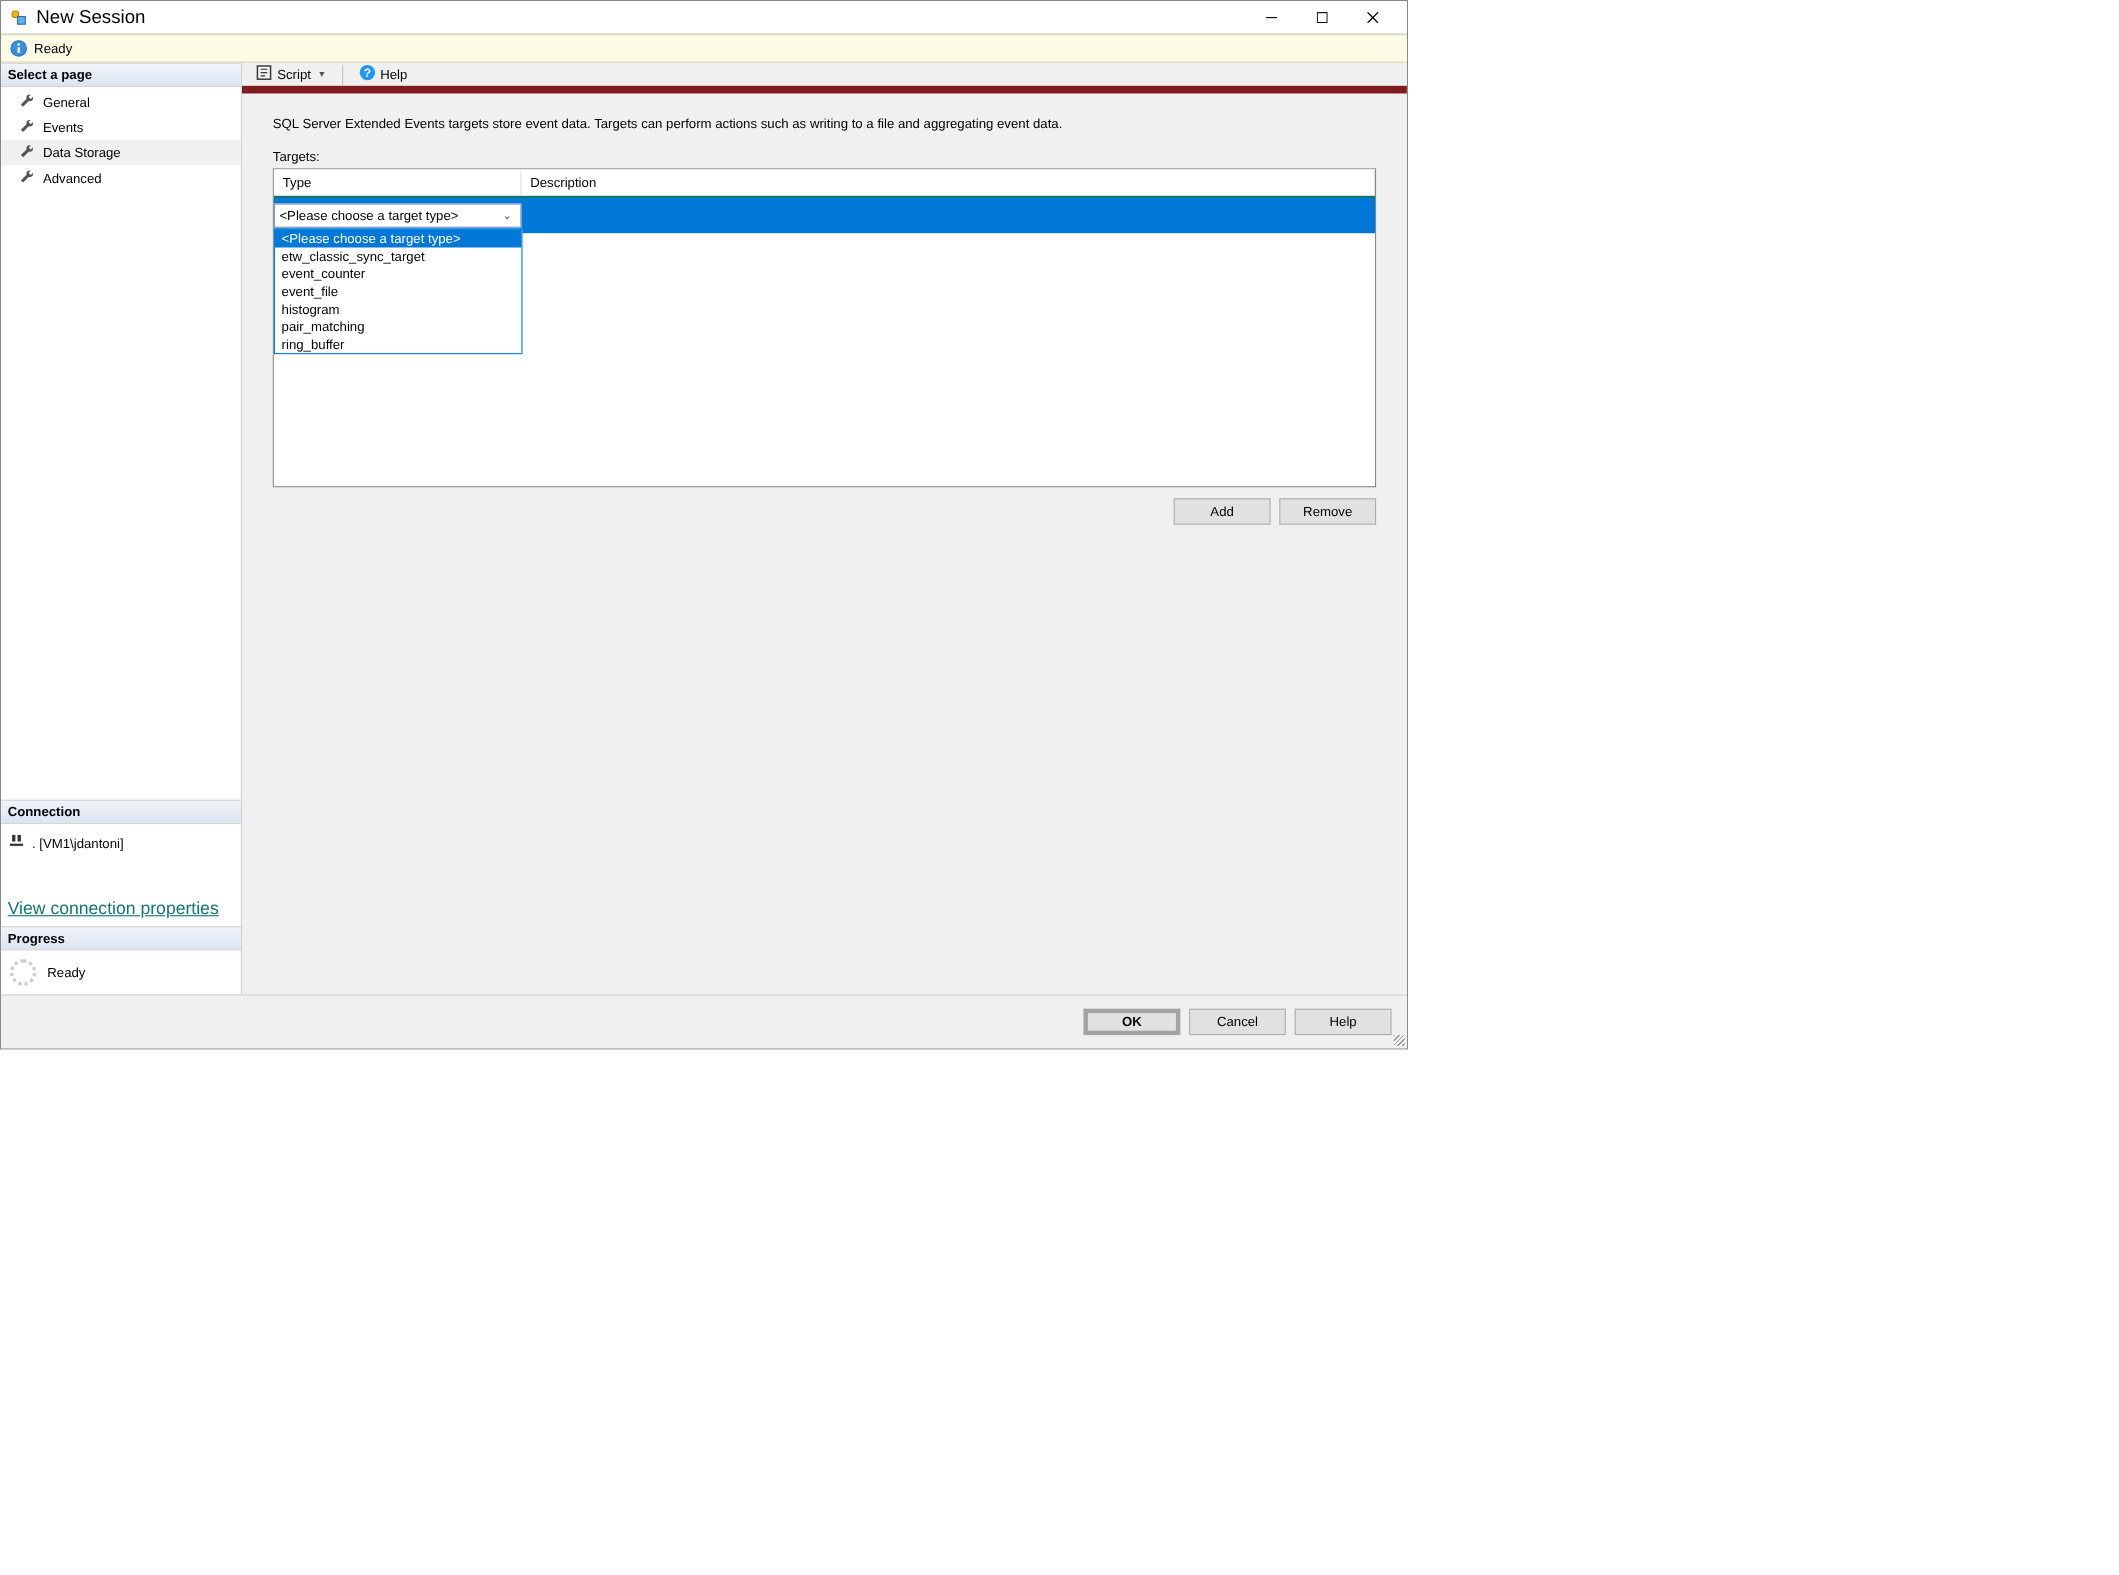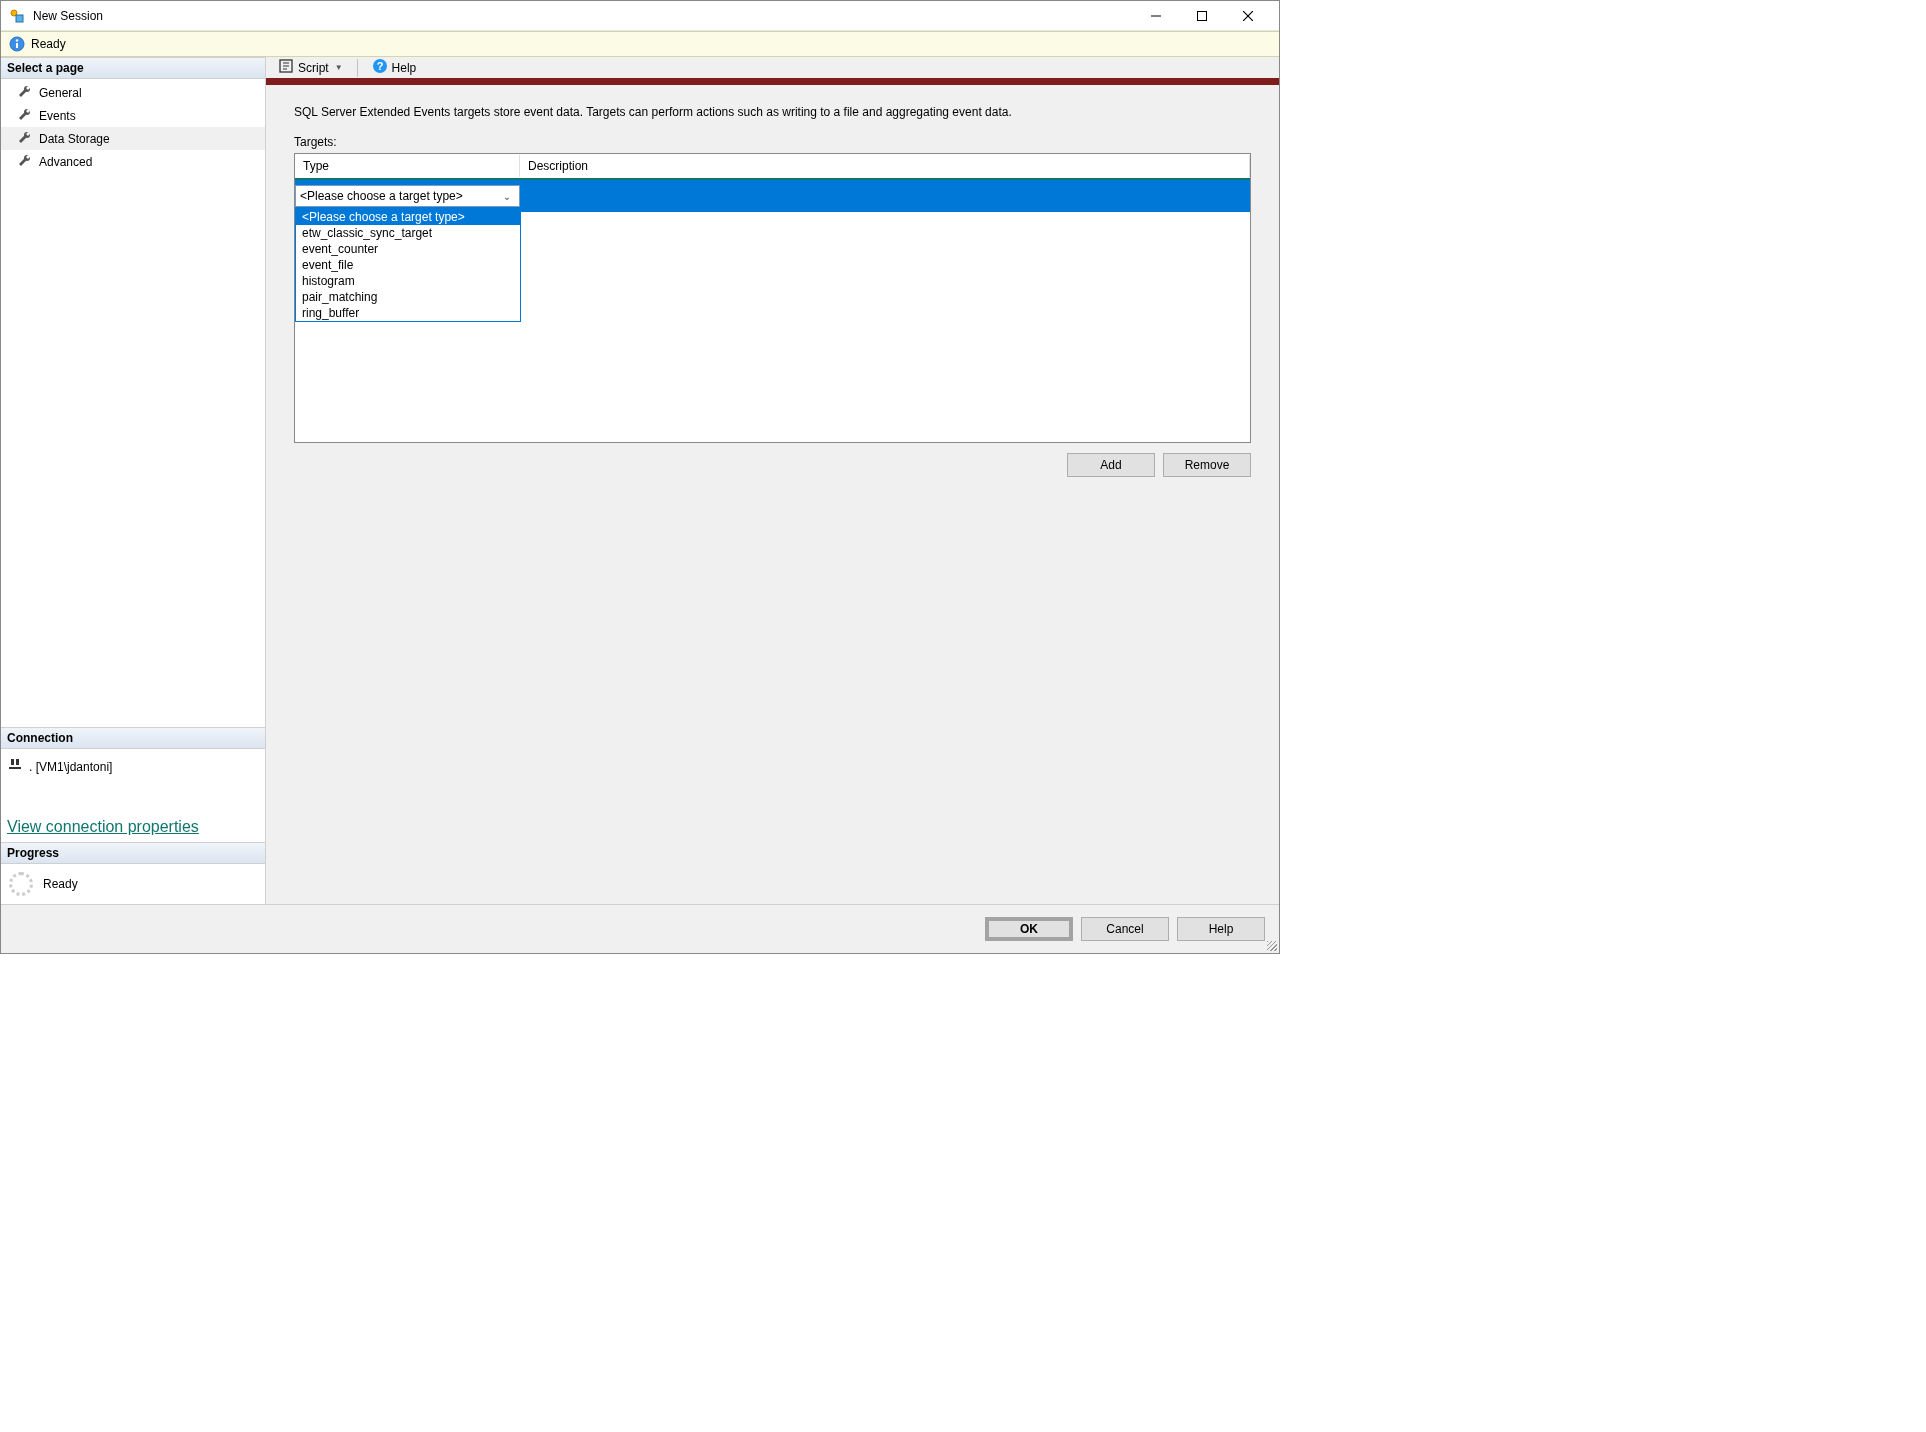--- a/index.html
+++ b/index.html
@@ -1,26 +1,26 @@
 <!DOCTYPE html>
 <html><head>
 <meta charset="utf-8">
 <style>
   * { box-sizing: border-box; margin: 0; padding: 0; }
   body { font-family: "Segoe UI", Tahoma, sans-serif; font-size: 12px; background: #fff; color: #000; }
   .window { width: 1280px; height: 954px; border: 1px solid #888; display: flex; flex-direction: column; position: relative; }
   .titlebar { height: 30px; display: flex; align-items: center; padding: 0 8px; background: #fff; border-bottom: 1px solid #e5e5e5; }
   .titlebar .app-icon { width: 16px; height: 16px; margin-right: 8px; display: flex; align-items: center; justify-content: center; }
-  .titlebar .title { flex: 1; font-size: 12px; }
+  .titlebar .title { flex: 1; font-size: 17px; }
   .win-controls { display: flex; gap: 0; }
   .win-btn { width: 46px; height: 30px; display: flex; align-items: center; justify-content: center; background: transparent; border: none; cursor: pointer; }
   .status-bar { background: #fcfce6; border-top: 1px solid #d4d4b0; border-bottom: 1px solid #d4d4b0; padding: 4px 8px; display: flex; align-items: center; gap: 6px; }
   .status-icon { width: 16px; height: 16px; }
   .content-area { flex: 1; display: flex; overflow: hidden; }
-  .sidebar { width: 265px; border-right: 1px solid #d0d0d0; display: flex; flex-direction: column; background: #fff; }
+  .sidebar { width: 219px; border-right: 1px solid #d0d0d0; display: flex; flex-direction: column; background: #fff; }
   .sidebar-section-header { background: linear-gradient(to bottom, #f0f4fa, #dbe5f1); padding: 3px 6px; font-weight: bold; font-size: 12px; border-bottom: 1px solid #d0d0d0; border-top: 1px solid #d0d0d0; }
   .sidebar-pages { padding: 2px 0; }
   .sidebar-item { padding: 2px 16px; display: flex; align-items: center; gap: 6px; cursor: pointer; }
   .sidebar-item.selected { background: #f0f0f0; }
   .sidebar-spacer { flex: 1; }
   .connection-body { padding: 6px; flex: 0 0 auto; }
   .conn-row { display: flex; align-items: center; gap: 6px; padding: 2px 0; }
   .conn-link { padding-top: 40px; }
   .conn-link a { color: #0f766e; text-decoration: underline; cursor: pointer; font-size: 16px; }
   .progress-body { padding: 8px; display: flex; align-items: center; gap: 10px; }

